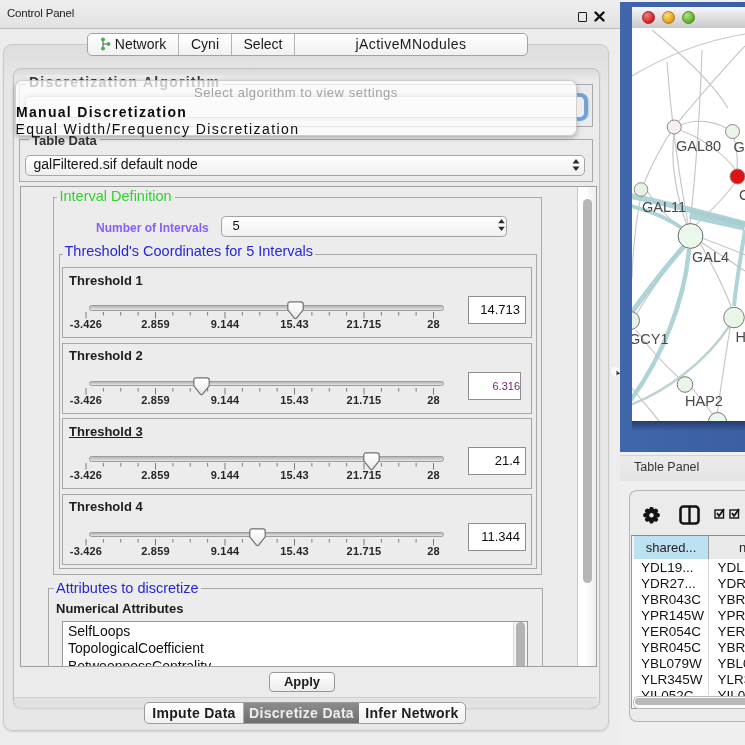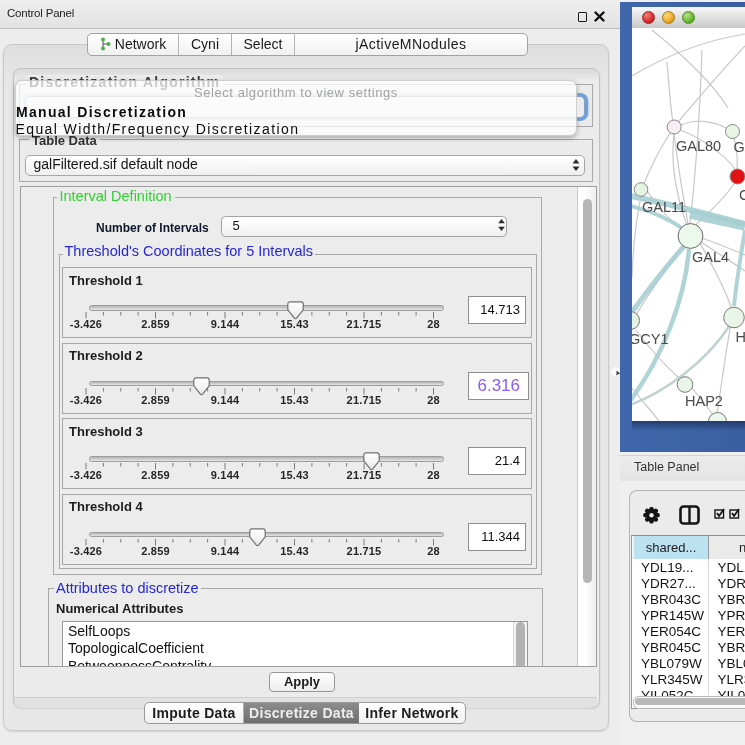--- a/index.html
+++ b/index.html
@@ -52,21 +52,21 @@
 <svg class="abs" style="left:569px;top:158px;" width="14" height="14" viewBox="0 0 14 14">
   <path d="M7 1 L10.5 5.5 L3.5 5.5 Z" fill="#2a2a2a"></path>
   <path d="M7 13 L10.5 8.5 L3.5 8.5 Z" fill="#2a2a2a"></path>
 </svg>
 
 <div class="abs" style="left:19.5px;top:186px;width:575px;height:479px;border:1px solid #9f9f9f;background:#ececec;overflow:hidden;">
 
   <div class="abs" style="left:32.5px;top:10px;width:487px;height:376px;border:1px solid #a8a8a8;"></div>
   <div class="abs" style="left:36px;top:2px;font-size:14.5px;color:#2ed32e;background:#ececec;padding:0 3px;line-height:14px;">Interval Definition</div>
 
-  <div class="abs" style="left:75.5px;top:34px;font-size:12px;font-weight:bold;color:#0f172a;">Number of Intervals</div>
+  <div class="abs" style="left:75.5px;top:34px;font-size:12px;font-weight:bold;color:#8b5cf6;">Number of Intervals</div>
   <div class="abs" style="left:200px;top:28.5px;width:284px;height:19px;border-radius:4.5px;border:1px solid #a2a2a2;background:linear-gradient(#ffffff,#f0f0f0);"></div>
   <div class="abs" style="left:212px;top:29px;font-size:13px;color:#111;line-height:19px;">5</div>
   <svg class="abs" style="left:474px;top:31px;" width="13" height="14" viewBox="0 0 13 14">
     <path d="M6.5 1 L9.8 5.3 L3.2 5.3 Z" fill="#2a2a2a"></path>
     <path d="M6.5 13 L9.8 8.7 L3.2 8.7 Z" fill="#2a2a2a"></path>
   </svg>
 
   <div class="abs" style="left:38.5px;top:67px;width:476px;height:313px;border:1px solid #a8a8a8;"></div>
   <div class="abs" style="left:42px;top:56.5px;font-size:14.5px;color:#2626d8;background:#ececec;padding:0 2px;line-height:14px;">Threshold's Coordinates for 5 Intervals</div>
 
@@ -149,24 +149,24 @@
             <stop offset="1" stop-color="#e4e4e4"></stop>
       </linearGradient>
         </defs>
     </svg>
     <div class="abs" style="left:1.0px;top:50px;width:44px;text-align:center;font-size:11px;font-weight:bold;letter-spacing:0.2px;color:#262626;">-3.426</div>
       <div class="abs" style="left:70.5px;top:50px;width:44px;text-align:center;font-size:11px;font-weight:bold;letter-spacing:0.2px;color:#262626;">2.859</div>
       <div class="abs" style="left:140.0px;top:50px;width:44px;text-align:center;font-size:11px;font-weight:bold;letter-spacing:0.2px;color:#262626;">9.144</div>
       <div class="abs" style="left:209.5px;top:50px;width:44px;text-align:center;font-size:11px;font-weight:bold;letter-spacing:0.2px;color:#262626;">15.43</div>
       <div class="abs" style="left:279.0px;top:50px;width:44px;text-align:center;font-size:11px;font-weight:bold;letter-spacing:0.2px;color:#262626;">21.715</div>
       <div class="abs" style="left:348.5px;top:50px;width:44px;text-align:center;font-size:11px;font-weight:bold;letter-spacing:0.2px;color:#262626;">28</div>
-    <div class="abs" style="left:405px;top:28px;width:51px;height:26px;border:1px solid #8e8e8e;background:#fff;font-size:17px;color:#8b5cf6;text-align:right;padding-right:8px;line-height:26px;">6.316</div>
+    <div class="abs" style="left:405px;top:28px;width:51px;height:26px;border:1px solid #8e8e8e;background:#fff;font-size:11px;color:#701a75;text-align:right;padding-right:0;line-height:26px;">6.316</div>
   </div>
   <div class="abs" style="left:41.5px;top:231px;width:468px;height:69px;border:1px solid #a6a6a6;">
-    <div class="abs" style="left:6px;top:4.5px;font-size:13px;font-weight:bold;color:#1c1c1c;">Threshold 3</div>
+    <div class="abs" style="left:6px;top:4.5px;font-size:13px;font-weight:bold;color:#1c1c1c;text-decoration:underline;">Threshold 3</div>
     <div class="abs" style="left:26px;top:37px;width:353px;height:3.5px;border:1px solid #9d9d9d;border-radius:2.5px;background:linear-gradient(#b4b4b4,#e6e6e6);"></div>
     <svg class="abs" style="left:0;top:44px;" width="420" height="9" viewBox="0 0 420 9">
         <line x1="23.00" y1="0" x2="23.00" y2="6.5" stroke="#7a7a7a" stroke-width="1"></line>
         <line x1="40.38" y1="0" x2="40.38" y2="3.5" stroke="#7a7a7a" stroke-width="1"></line>
         <line x1="57.75" y1="0" x2="57.75" y2="3.5" stroke="#7a7a7a" stroke-width="1"></line>
         <line x1="75.12" y1="0" x2="75.12" y2="3.5" stroke="#7a7a7a" stroke-width="1"></line>
         <line x1="92.50" y1="0" x2="92.50" y2="6.5" stroke="#7a7a7a" stroke-width="1"></line>
         <line x1="109.88" y1="0" x2="109.88" y2="3.5" stroke="#7a7a7a" stroke-width="1"></line>
         <line x1="127.25" y1="0" x2="127.25" y2="3.5" stroke="#7a7a7a" stroke-width="1"></line>
         <line x1="144.62" y1="0" x2="144.62" y2="3.5" stroke="#7a7a7a" stroke-width="1"></line>

